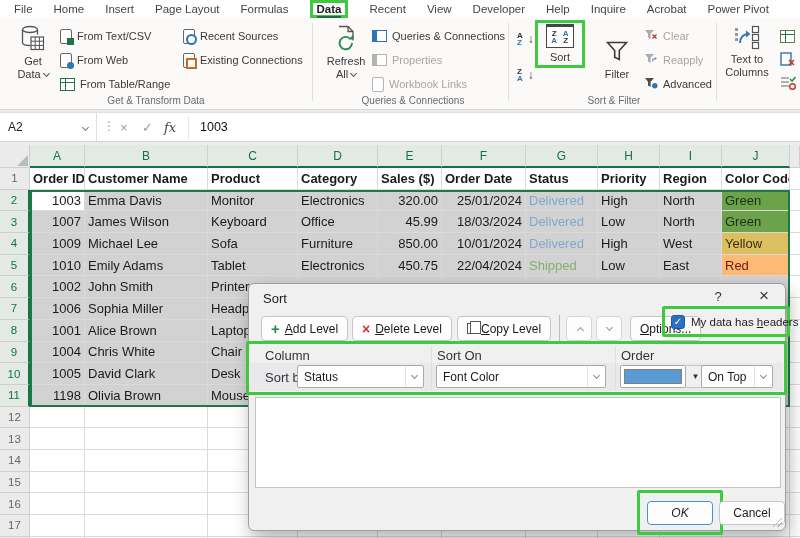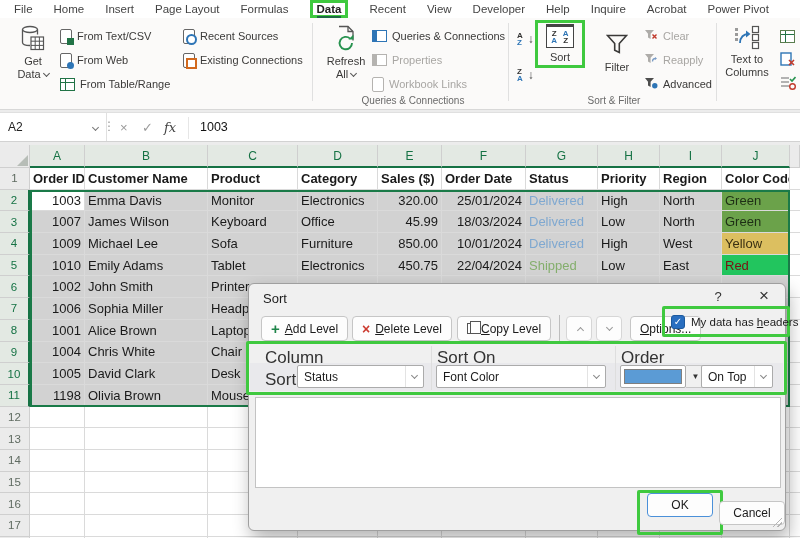--- a/index.html
+++ b/index.html
@@ -46,21 +46,21 @@
              padding:2px 3px; border-top-width:3px; }
   .sort-ic span { flex:1; display:flex; flex-direction:column; align-items:center; justify-content:center;
                   font-weight:700; font-size:8px; line-height:7px; }
   .sort-ic i { font-style:normal; }
   .sort-gbox { position:absolute; left:535px; top:2px; border:3px solid #3fc93f; padding:1px 2px; }
   .sort-gbox .bbtn { position:static; width:40px; }
 
   
   .fbar { position:absolute; top:112px; left:0; width:800px; height:30px; background:#fff;
           border-top:1px solid #e0e0e0; border-bottom:1px solid #d2d2d2; font-size:12px; color:#222; }
-  .nbox { position:absolute; left:0; top:0; width:107px; height:100%; border-right:1px solid #e0e0e0;
+  .nbox { position:absolute; left:0; top:0; width:97px; height:100%; border-right:1px solid #e0e0e0;
           display:flex; align-items:center; padding:0 8px; }
   .nbox .chev { margin-left:auto; border-color:#777; }
   .fdots { position:absolute; left:103px; top:6px; color:#9a9a9a; font-size:12px; }
   .fbtn { position:absolute; top:0; height:100%; display:flex; align-items:center; color:#9a9a9a; font-size:13px; }
   .fx { font-family:"DejaVu Serif", serif; font-style:italic; color:#444; font-size:13px; }
   .fsepl { position:absolute; left:188px; top:4px; height:22px; width:1px; background:#e6e6e6; }
   .fval { position:absolute; left:200px; top:0; height:100%; display:flex; align-items:center; color:#111; font-size:12.5px; }
 
   
   #grid { position:absolute; top:145px; left:0; width:800px; bottom:0; background:#fff; overflow:hidden;
@@ -103,37 +103,37 @@
             border-radius:4px; display:flex; align-items:center; justify-content:center; }
   .arrbtn .chev { border-color:#999; }
   .chev.up { transform:rotate(-135deg); margin-top:4px; }
   .gbox-headers { position:absolute; left:413px; top:22px; width:128px; height:31px; border:3px solid #3fc93f;
                   border-radius:2px; display:flex; align-items:center; gap:6px; padding-left:6px; }
   .cbox { width:14px; height:14px; background:#2a6fc0; border:1px solid #1d5a9e; border-radius:3px;
           display:flex; align-items:center; justify-content:center; color:#fff; font-size:10px; flex:none; }
   .cbl { font-size:11.5px; color:#1b1b1b; white-space:nowrap; }
   .gbox-criteria { position:absolute; left:-3px; top:57px; width:541px; height:54px; border:3px solid #3fc93f;
                    border-radius:2px; background:#f0f0f0; }
-  .crit-lab { position:absolute; top:4px; font-size:17px; color:#333; }
+  .crit-lab { position:absolute; top:4px; font-size:13px; color:#333; }
   .crit-vsep { position:absolute; top:2px; height:44px; width:1px; background:#dedede; }
   .sortby-band { position:absolute; left:1px; right:1px; top:19px; height:28px; background:#e9e9ec; }
   .dd { position:absolute; top:21px; height:23px; background:#fff; border:1px solid #ababab; border-radius:2px;
         display:flex; align-items:center; }
   .ddv { flex:1; padding:0 6px; font-size:12px; color:#1b1b1b; white-space:nowrap; overflow:hidden; }
   .ddc { width:18px; height:100%; display:flex; align-items:center; justify-content:center; border-left:1px solid #e3e3e3; }
   .ddc .chev { border-color:#888; margin:0 0 2px 0; }
   .swatch-btn { position:absolute; left:371px; top:21px; width:66px; height:23px; background:#fff;
                 border:1px solid #ababab; border-radius:2px; padding:3px; }
   .swatch { display:block; width:100%; height:100%; border:1px solid #7f7f7f; }
   .swatch-arrow { position:absolute; left:437px; top:21px; width:20px; height:23px; display:flex; align-items:center;
                   justify-content:center; font-size:8px; color:#333; background:#f0f0f0; border:1px solid #c6c6c6;
                   border-left:none; border-radius:0 2px 2px 0; }
   .dlist { position:absolute; left:6px; top:113px; width:526px; height:91px; background:#fff; border:1px solid #c3c3c3; }
   .gbox-ok { position:absolute; left:388px; top:206px; width:86px; height:45px; border:3px solid #3fc93f;
-             border-radius:2px; display:flex; align-items:flex-start; justify-content:center; }
+             border-radius:2px; display:flex; align-items:center; justify-content:center;font-style:italic; }
   .okbtn { width:66px; height:24px; background:#fdfdfd; border:1px solid #4a90d9; border-radius:4px;
            font-size:12px; color:#1b1b1b; display:flex; align-items:center; justify-content:center; }
   .cancelbtn { position:absolute; left:470px; top:217px; width:66px; height:24px; background:#fdfdfd;
                border:1px solid #c6c6c6; border-radius:4px; font-size:12px; color:#1b1b1b;
                display:flex; align-items:center; justify-content:center; }
   .grip { position:absolute; right:3px; bottom:3px; width:11px; height:11px;
           background:linear-gradient(135deg, transparent 0 55%, #b5b5b5 55% 62%, transparent 62% 75%, #b5b5b5 75% 82%, transparent 82%); }
   u { text-decoration:underline; }
 </style>
 </head>
@@ -188,20 +188,21 @@
       <span>From Table/Range</span>
     </div>
     <div class="sbtn" style="left:183px; top:9px">
       <span class="pg b-clock"></span>
       <span>Recent Sources</span>
     </div>
     <div class="sbtn" style="left:183px; top:33px">
       <span class="pg b-orange"></span>
       <span>Existing Connections</span>
     </div>
+    <div class="glabel" style="left:0; width:312px">Get &amp; Transform Data</div>
 
     <div class="bbtn" style="left:322px; top:7px; width:48px">
       <span>
         <svg width="24" height="27" viewBox="0 0 24 27">
           <path d="M5 1.5h9l5 5v9" fill="none" stroke="#555" stroke-width="1.3"></path>
           <path d="M14 1.5v5h5" fill="none" stroke="#555" stroke-width="1.3"></path>
           <path d="M18 18a6.2 6.2 0 1 1-1.9-4.4" fill="none" stroke="#27924f" stroke-width="1.9"></path>
           <path d="M19.5 9.5v5h-5z" fill="#27924f"></path>
         </svg>
       </span>
@@ -244,21 +245,21 @@
               <i class="bll">A</i>
             </span>
           <span>
               <i class="bll">A</i>
               <i class="dkl">Z</i>
             </span>
         </span>
         <span class="l" style="margin-top:3px">Sort</span>
       </div>
     </div>
-    <div class="bbtn" style="left:596px; top:16px; width:42px">
+    <div class="bbtn" style="left:596px; top:23px; width:42px">
       <span>
         <svg width="22" height="21" viewBox="0 0 22 21">
           <path d="M1.5 1.5h19l-7.2 8v9l-4.6-2.3v-6.7z" fill="none" stroke="#3b3a39" stroke-width="1.6"></path>
         </svg>
       </span>
       <span class="l" style="margin-top:3px">Filter</span>
     </div>
     <div class="sbtn dis" style="left:644px; top:9px">
       <span>
         <svg width="14" height="12" viewBox="0 0 14 12">
@@ -405,21 +406,21 @@
       <div class="rn rsel">5</div>
       <div class="c sel num">1010</div>
       <div class="c sel">Emily Adams</div>
       <div class="c sel">Tablet</div>
       <div class="c sel">Electronics</div>
       <div class="c sel num">450.75</div>
       <div class="c sel num">22/04/2024</div>
       <div class="c sel" style="color: rgb(132, 174, 108);">Shipped</div>
       <div class="c sel">Low</div>
       <div class="c sel">East</div>
-      <div class="c" style="background: #22c55e; color: rgb(122, 18, 18);">Red</div>
+      <div class="c" style="background: #fdba74; color: rgb(122, 18, 18);">Red</div>
       <div class="c filler"></div>
       <div class="rn rsel">6</div>
       <div class="c sel num">1002</div>
       <div class="c sel">John Smith</div>
       <div class="c sel">Printer</div>
       <div class="c sel"></div>
       <div class="c sel num"></div>
       <div class="c sel num"></div>
       <div class="c sel"></div>
       <div class="c sel"></div>

